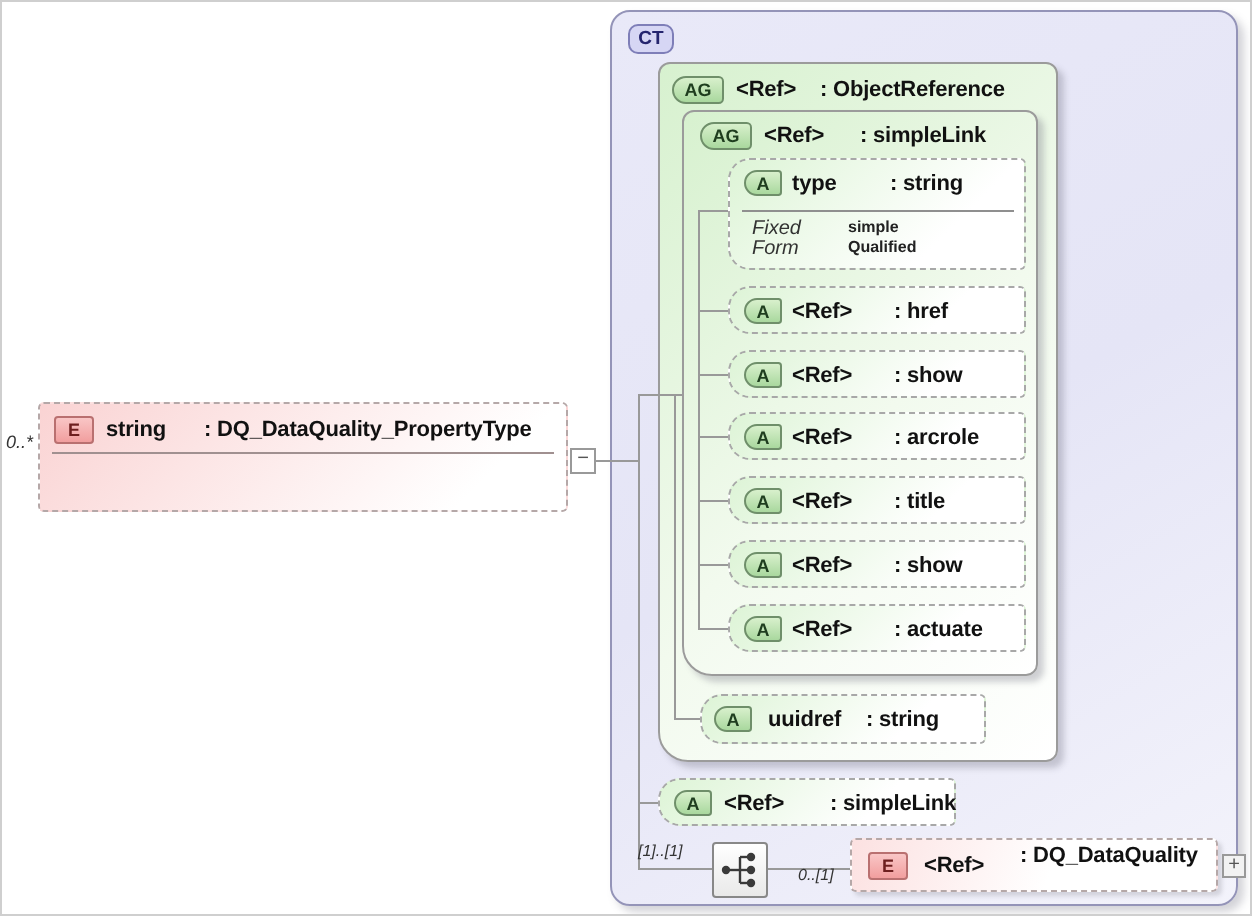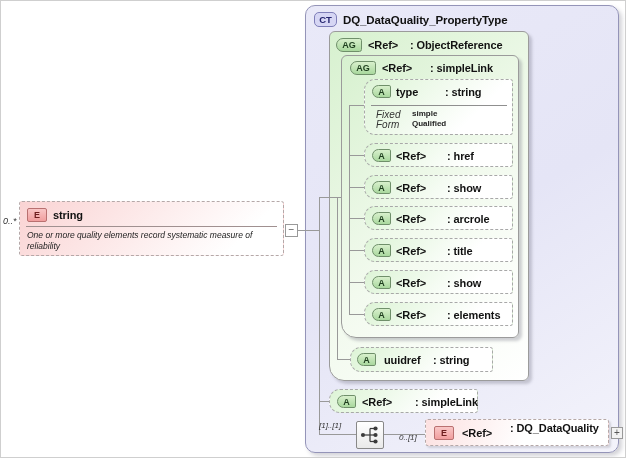--- a/index.html
+++ b/index.html
@@ -44,21 +44,21 @@
     background:var(--ct-badge-fill);
     border:1px solid var(--ct-badge-border);color:var(--ct-badge-text);
   }
   .smallbtn{
     position:absolute;width:13px;height:13px;box-sizing:border-box;
     border:1px solid #999;background:#fff;color:#555;
     font-size:10px;line-height:10px;text-align:center;cursor:pointer;
   }
   .card{position:absolute;font-style:italic;font-weight:normal;font-size:8px;color:#333;white-space:nowrap;}
   .facet-l{position:absolute;font-style:italic;font-size:10px;color:#333;white-space:nowrap;}
-  .facet-v{position:absolute;font-weight:bold;font-size:8px;color:#222;white-space:nowrap;}
+  .facet-v{position:absolute;font-weight:bold;font-size:8px;color:#222;white-space:nowrap;margin-left:12px;}
 
   #ct-box{
     position:absolute;left:304px;top:4px;width:314px;height:448px;box-sizing:border-box;
     border:1px solid var(--ct-border);border-radius:10px;
     background:linear-gradient(150deg,#e9e9f8,#e5e5f6 50%,#f3f3fb);
     box-shadow:3px 3px 4px rgba(110,110,125,.30);
   }
   #quality-box{
     position:absolute;left:18px;top:200px;width:265px;height:55px;box-sizing:border-box;
     border:1px dashed #b5a8a8;border-radius:3px;
@@ -86,31 +86,30 @@
 </head>
 <body>
 
 <div id="canvas">
 
   <span class="card" style="left:2px;top:215px;font-size:9px;font-weight:normal">0..*</span>
 
   <div id="quality-box">
     <span class="badge b-e" style="left:7px;top:6px">E</span>
     <span class="lbl" style="left:33px;top:7px">string</span>
+    <span class="lbl" style="left:82px;top:7px">: DQ_DataQuality_PropertyType</span>
     <div id="quality-divider"></div>
-    <div id="quality-annotation">One or more quality elements record systematic measure of reliability</div>
   </div>
 
   <div class="smallbtn" style="left:284px;top:223px">
     <span>−</span>
   </div>
 
   <div id="ct-box">
     <span class="badge b-ct" style="left:8px;top:6px">CT</span>
-    <span class="lbl" style="left:37px;top:8px;font-size:11.5px">DQ_DataQuality_PropertyType</span>
   </div>
 
   <div class="group" style="left:328px;top:30px;width:200px;height:350px">
     <span class="badge b-green b-ag" style="left:6px;top:6px">AG</span>
     <span class="lbl" style="left:38px;top:7px">&lt;Ref&gt;</span>
     <span class="lbl" style="left:80px;top:7px">: ObjectReference</span>
   </div>
 
   <div class="group" style="left:340px;top:54px;width:178px;height:283px">
     <span class="badge b-green b-ag" style="left:8px;top:5px">AG</span>
@@ -167,21 +166,21 @@
     <span class="lbl" style="left:82px;top:6px">: title</span>
   </div>
   <div class="capsule" style="left:363px;top:269px;width:149px;height:24px">
     <span class="badge b-green b-a" style="left:7px;top:5px">A</span>
     <span class="lbl" style="left:31px;top:6px">&lt;Ref&gt;</span>
     <span class="lbl" style="left:82px;top:6px">: show</span>
   </div>
   <div class="capsule" style="left:363px;top:301px;width:149px;height:24px">
     <span class="badge b-green b-a" style="left:7px;top:5px">A</span>
     <span class="lbl" style="left:31px;top:6px">&lt;Ref&gt;</span>
-    <span class="lbl" style="left:82px;top:6px">: elements</span>
+    <span class="lbl" style="left:82px;top:6px">: actuate</span>
   </div>
 
   <div class="capsule" style="left:349px;top:346px;width:143px;height:25px">
     <span class="badge b-green b-a" style="left:6px;top:5px">A</span>
     <span class="lbl" style="left:33px;top:6px">uuidref</span>
     <span class="lbl" style="left:82px;top:6px">: string</span>
   </div>
 
   <div class="capsule" style="left:328px;top:388px;width:149px;height:24px">
     <span class="badge b-green b-a" style="left:7px;top:5px">A</span>

